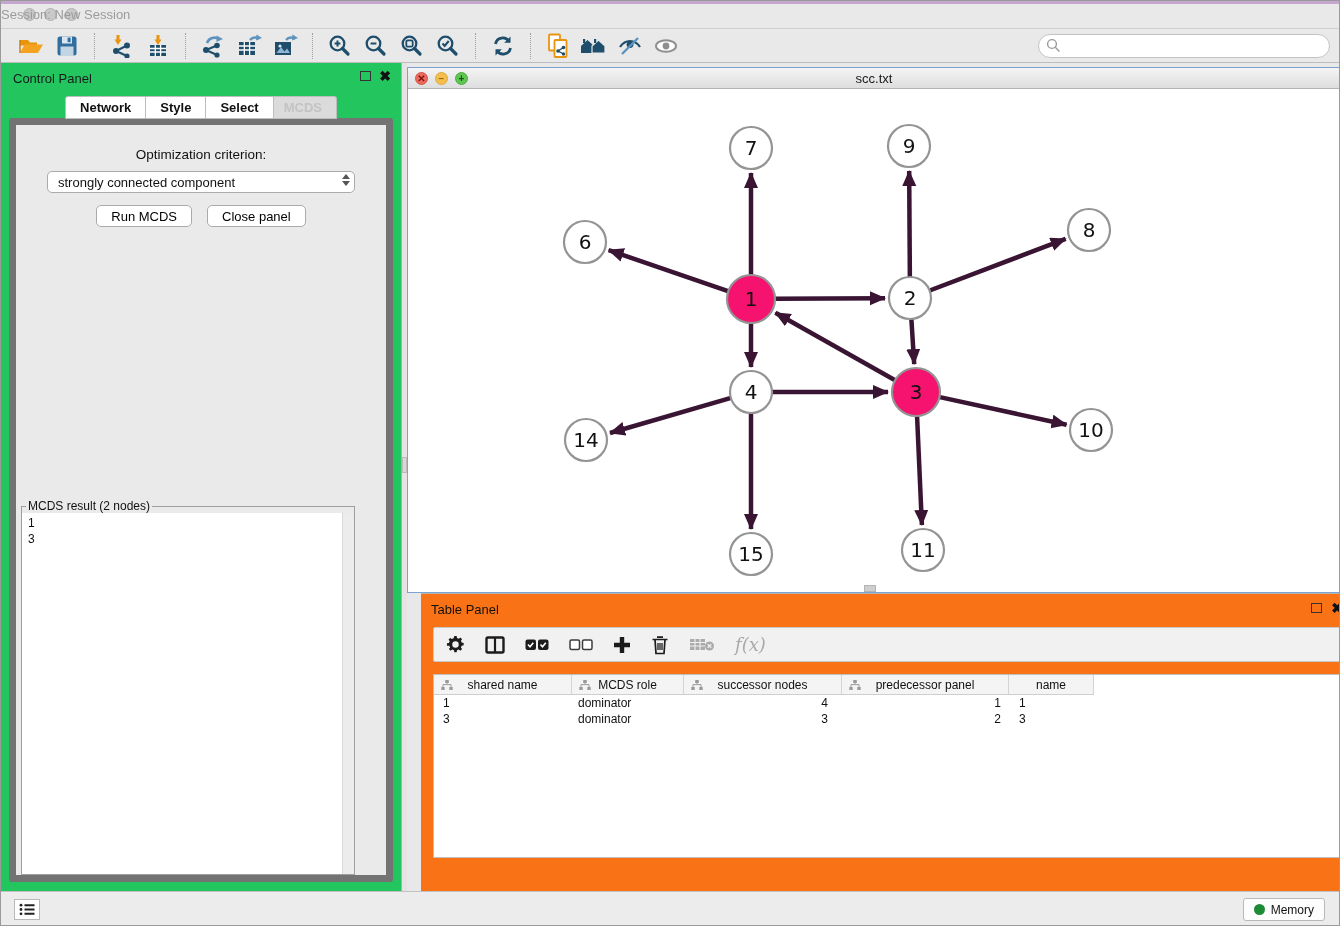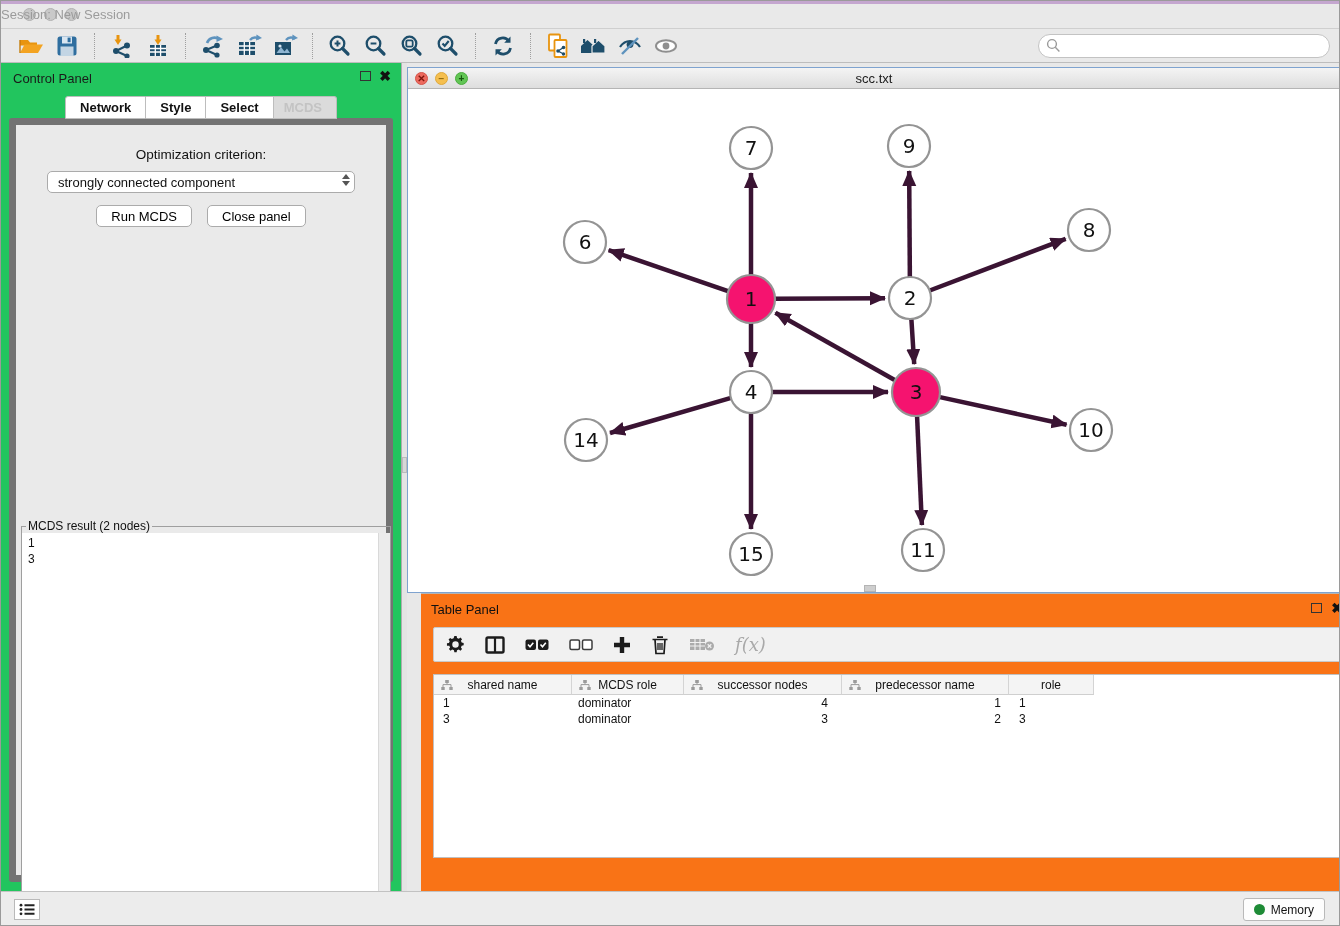--- a/index.html
+++ b/index.html
@@ -62,23 +62,22 @@
   }
   .dd-stepper { position:absolute; right:4px; top:2px; display:flex; flex-direction:column; gap:2px; }
   .dd-stepper .up { width:0; height:0; border-left:4px solid transparent; border-right:4px solid transparent; border-bottom:5px solid #555; }
   .dd-stepper .dn { width:0; height:0; border-left:4px solid transparent; border-right:4px solid transparent; border-top:5px solid #555; }
   .btn-row { display:flex; justify-content:center; gap:15px; margin-top:11px; }
   .mac-btn {
     background:#fff; border:1px solid #ababab; border-radius:5px;
     font-size:13px; padding:2px 14px; height:22px; font-family:inherit;
   }
   .result-box {
-    position:absolute; left:5px; top:374px; width:370px; height:376px;
+    position:absolute; left:5px; top:374px; width:334px; height:376px;
     border:1px solid #9f9f9f;
-    margin-top:20px;
   }
   .result-box legend { font-size:12px; padding:0 2px; margin-left:4px; color:#111; }
   .result-inner { position:absolute; left:0px; top:0px; right:0; bottom:0; background:#fff; display:flex; }
   .result-text { flex:1; font-size:12px; line-height:16px; padding:2px 6px; white-space:pre; }
   .result-scroll { width:12px; background:#ececec; border-left:1px solid #d9d9d9; }
   
   .vsplit { position:absolute; left:400px; top:62px; width:6px; height:828px; background:#e4e4e4; border-left:1px solid #adadad; }
   .vsplit .grip { position:absolute; left:0px; top:394px; width:5px; height:16px; background:#d7d7d7; border:1px solid #bbb; }
   
   .net-window {
@@ -521,24 +520,24 @@
           </svg>
         <span>successor nodes</span>
       </div>
       <div class="th c4">
         <svg class="treeicon" width="12" height="10" viewBox="0 0 12 10">
             <rect x="4.2" y="0" width="3.6" height="3" fill="#9b9b9b"></rect>
             <path d="M6 3v1.6M2 4.6h8M2 4.6V7M10 4.6V7" stroke="#9b9b9b" stroke-width="1"></path>
             <rect x="0.3" y="7" width="3.4" height="3" fill="#9b9b9b"></rect>
             <rect x="8.3" y="7" width="3.4" height="3" fill="#9b9b9b"></rect>
           </svg>
-        <span>predecessor name</span>
+        <span>predecessor panel</span>
       </div>
       <div class="th c5">
-        <span>role</span>
+        <span>name</span>
       </div>
     </div>
     <div class="trow">
       <div class="td c1">1</div>
       <div class="td c2">dominator</div>
       <div class="td c3">4</div>
       <div class="td c4">1</div>
       <div class="td c5">1</div>
     </div>
     <div class="trow">

